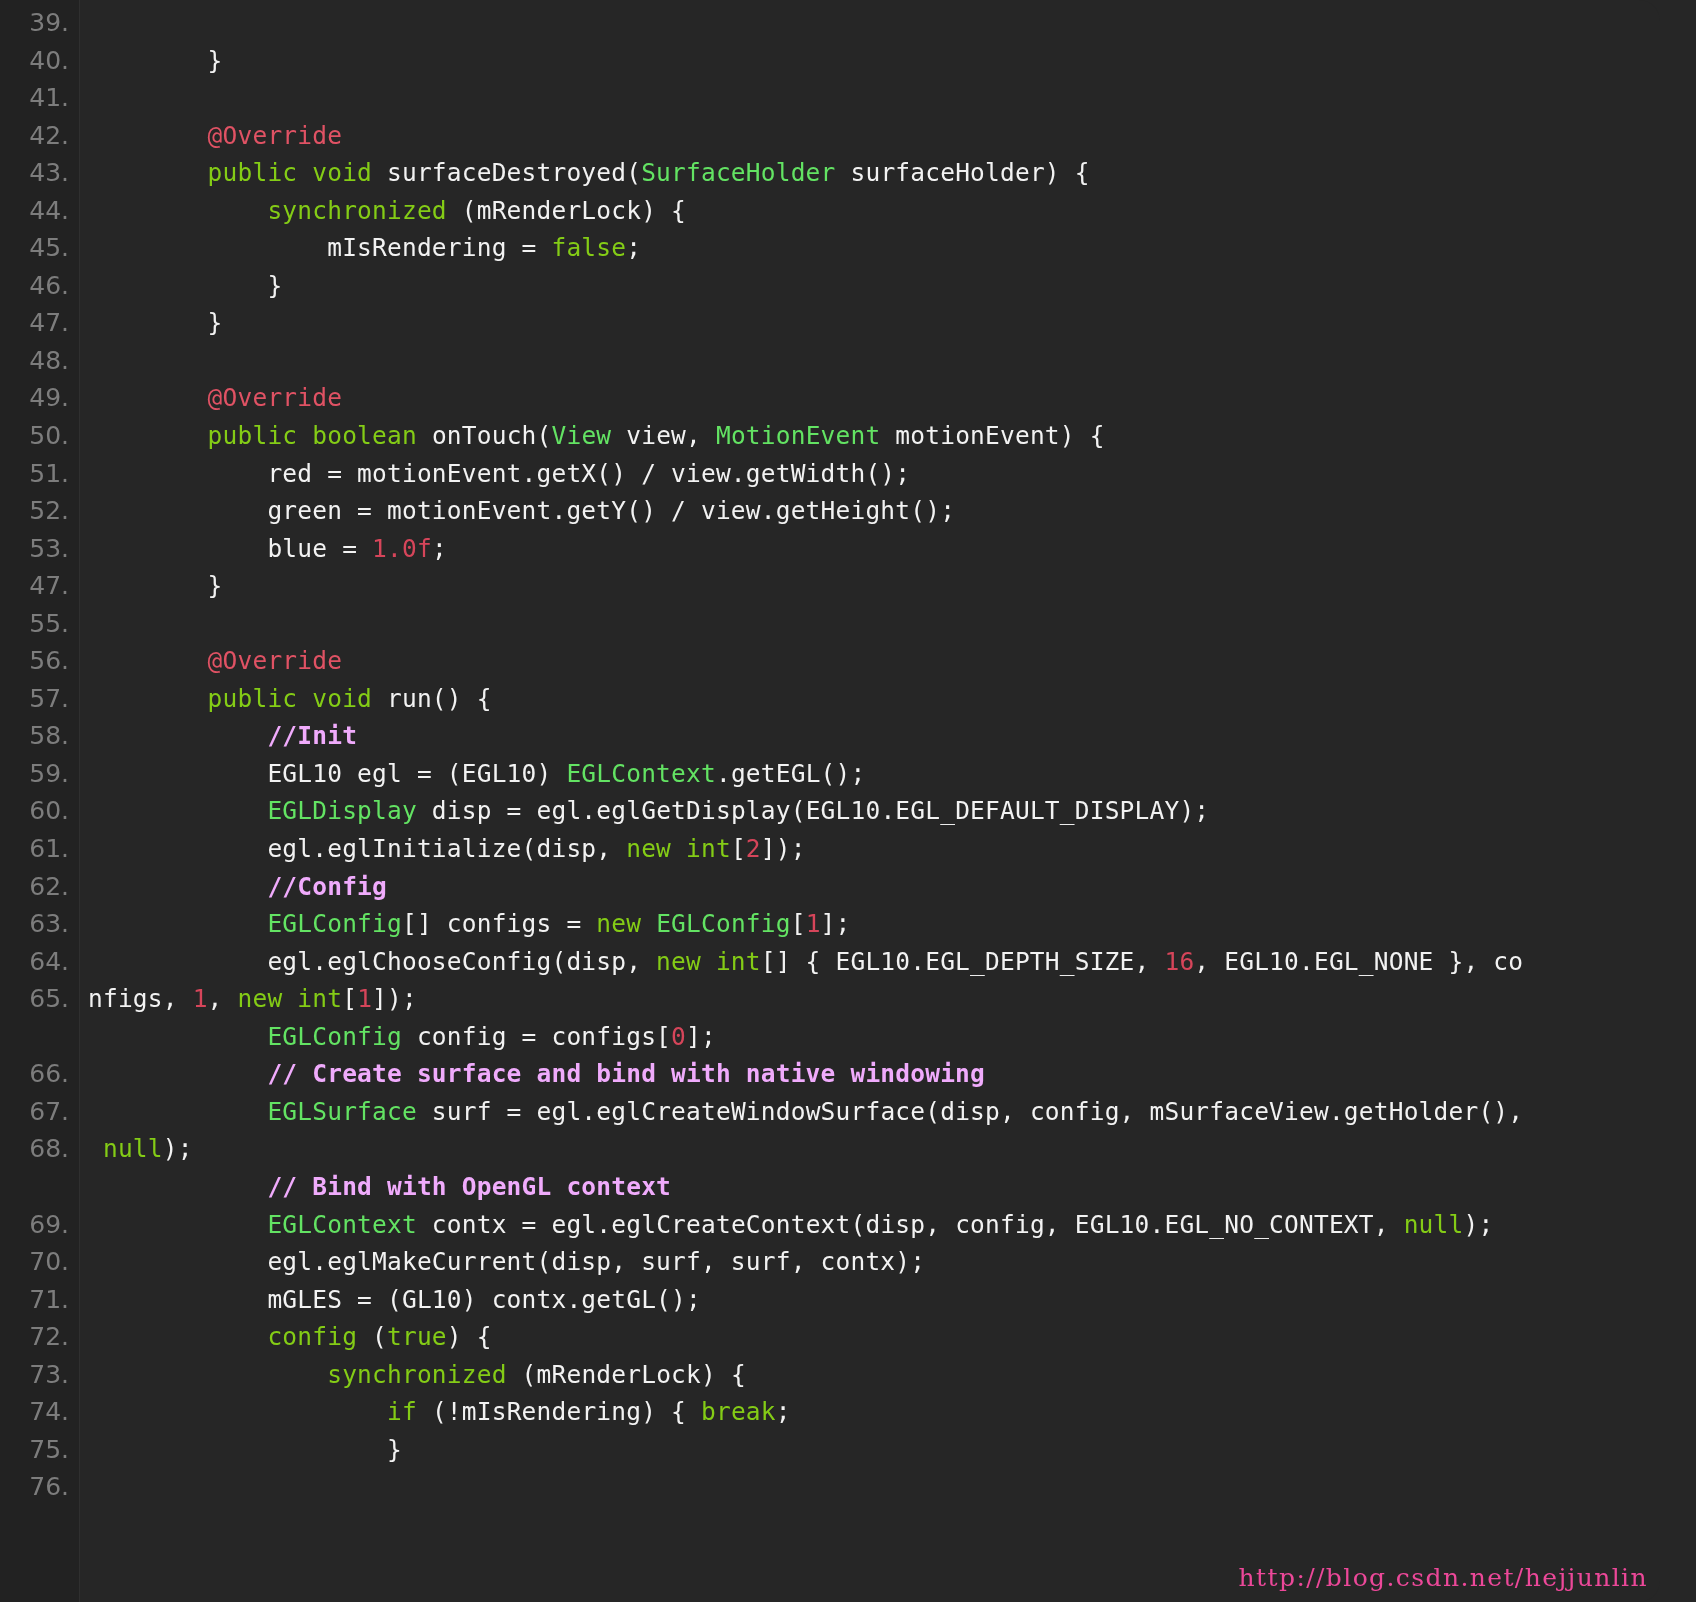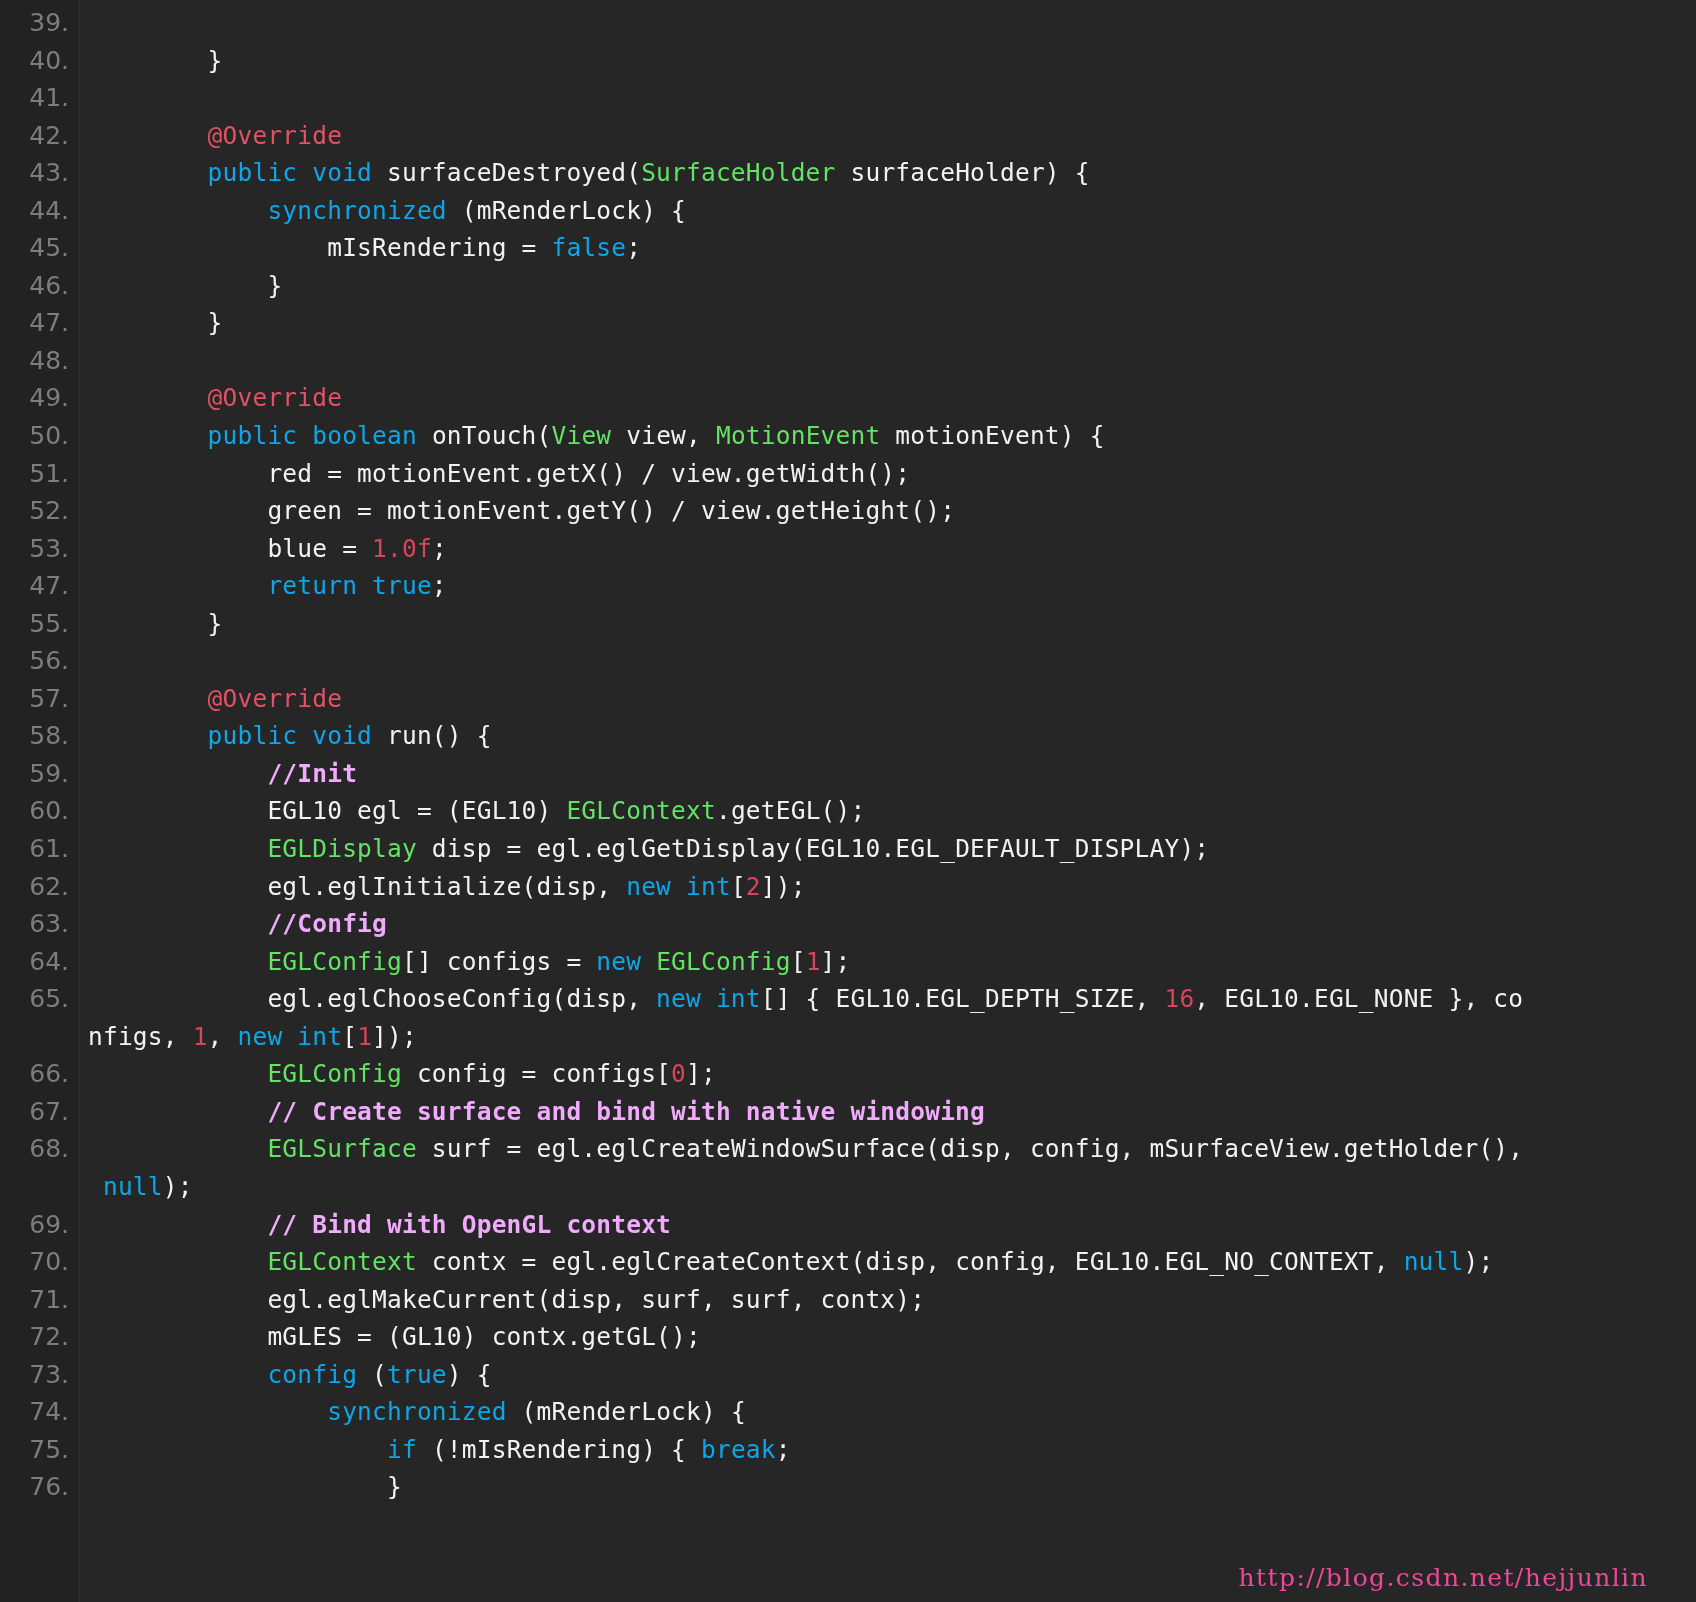--- a/index.html
+++ b/index.html
@@ -46,21 +46,21 @@
     overflow:hidden;
   }
   .code .row {
     height:37.55px;
     line-height:37.55px;
     font-size:24.5px;
     white-space:pre;
     color:#f2f2f2;
     letter-spacing:0.2px;
   }
-  .tk-kw   { color:#0ea5e9; }
+  .tk-kw   { color:#84cc16; }
   .tk-type { color:#63e363; }
   .tk-cmt  { color:#f0abfc;font-weight:bold; }
   .tk-ann  { color:#e05264; }
   .tk-num  { color:#d6455a; }
   .tk-txt  { color:#f2f2f2; }
   .watermark {
     position:absolute;
     right:12px;
     bottom:10px;
     color:#ec4899;
@@ -128,21 +128,20 @@
       <div class="row"><span class="tk-txt">            </span><span class="tk-kw">synchronized</span><span class="tk-txt"> (mRenderLock) {</span></div>
       <div class="row"><span class="tk-txt">                mIsRendering = </span><span class="tk-kw">false</span><span class="tk-txt">;</span></div>
       <div class="row"><span class="tk-txt">            }</span></div>
       <div class="row"><span class="tk-txt">        }</span></div>
       <div class="row">&nbsp;</div>
       <div class="row"><span class="tk-txt">        </span><span class="tk-ann">@Override</span></div>
       <div class="row"><span class="tk-txt">        </span><span class="tk-kw">public boolean </span><span class="tk-txt">onTouch(</span><span class="tk-type">View</span><span class="tk-txt"> view, </span><span class="tk-type">MotionEvent</span><span class="tk-txt"> motionEvent) {</span></div>
       <div class="row"><span class="tk-txt">            red = motionEvent.getX() / view.getWidth();</span></div>
       <div class="row"><span class="tk-txt">            green = motionEvent.getY() / view.getHeight();</span></div>
       <div class="row"><span class="tk-txt">            blue = </span><span class="tk-num">1.0f</span><span class="tk-txt">;</span></div>
-      <div class="row"><span class="tk-txt">            </span><span class="tk-kw">return true</span><span class="tk-txt">;</span></div>
       <div class="row"><span class="tk-txt">        }</span></div>
       <div class="row">&nbsp;</div>
       <div class="row"><span class="tk-txt">        </span><span class="tk-ann">@Override</span></div>
       <div class="row"><span class="tk-txt">        </span><span class="tk-kw">public void </span><span class="tk-txt">run() {</span></div>
       <div class="row"><span class="tk-txt">            </span><span class="tk-cmt">//Init</span></div>
       <div class="row"><span class="tk-txt">            EGL10 egl = (EGL10) </span><span class="tk-type">EGLContext</span><span class="tk-txt">.getEGL();</span></div>
       <div class="row"><span class="tk-txt">            </span><span class="tk-type">EGLDisplay</span><span class="tk-txt"> disp = egl.eglGetDisplay(EGL10.EGL_DEFAULT_DISPLAY);</span></div>
       <div class="row"><span class="tk-txt">            egl.eglInitialize(disp, </span><span class="tk-kw">new int</span><span class="tk-txt">[</span><span class="tk-num">2</span><span class="tk-txt">]);</span></div>
       <div class="row"><span class="tk-txt">            </span><span class="tk-cmt">//Config</span></div>
       <div class="row"><span class="tk-txt">            </span><span class="tk-type">EGLConfig</span><span class="tk-txt">[] configs = </span><span class="tk-kw">new </span><span class="tk-type">EGLConfig</span><span class="tk-txt">[</span><span class="tk-num">1</span><span class="tk-txt">];</span></div>

